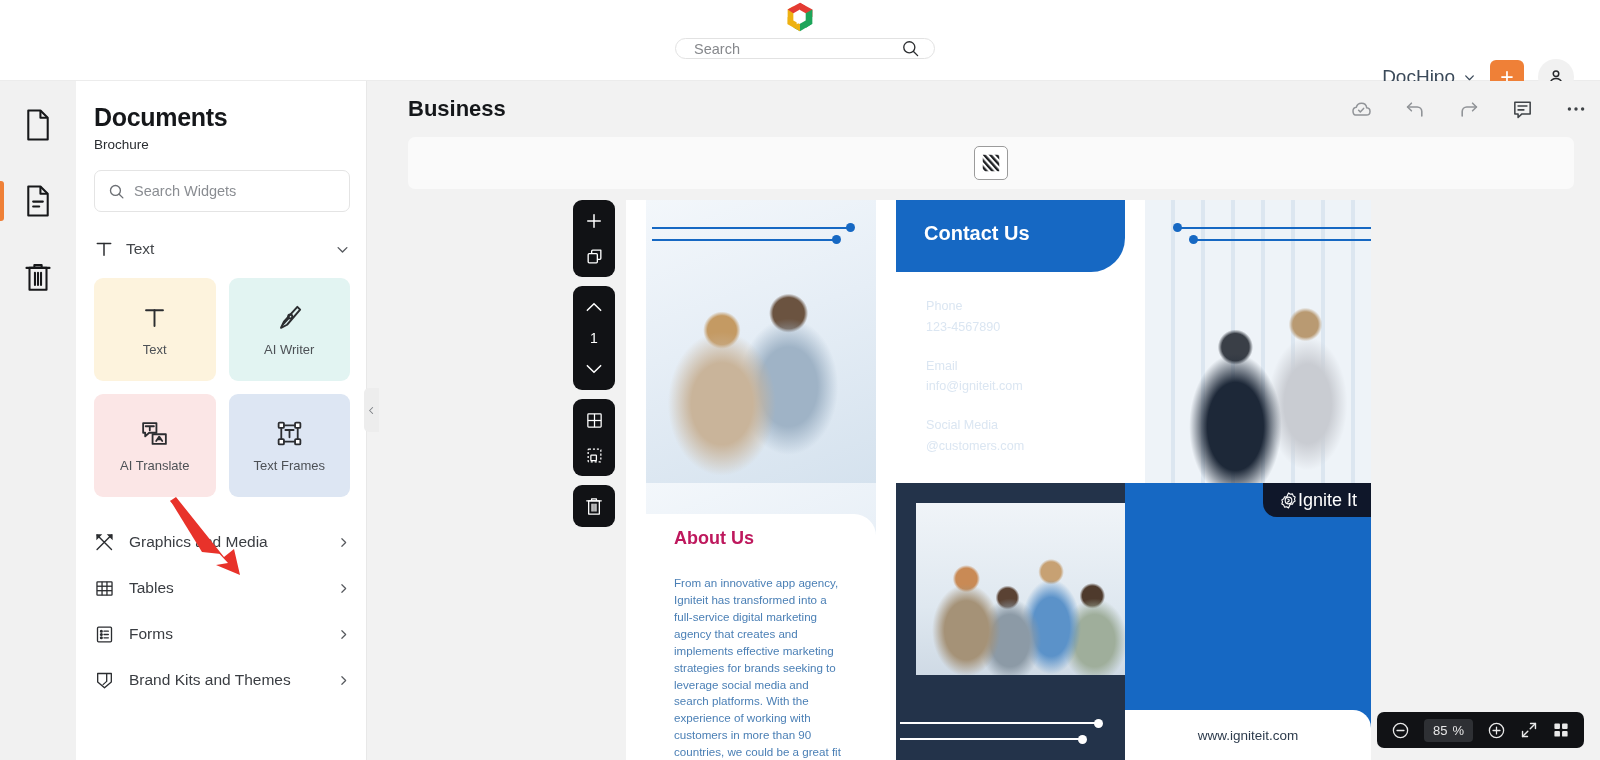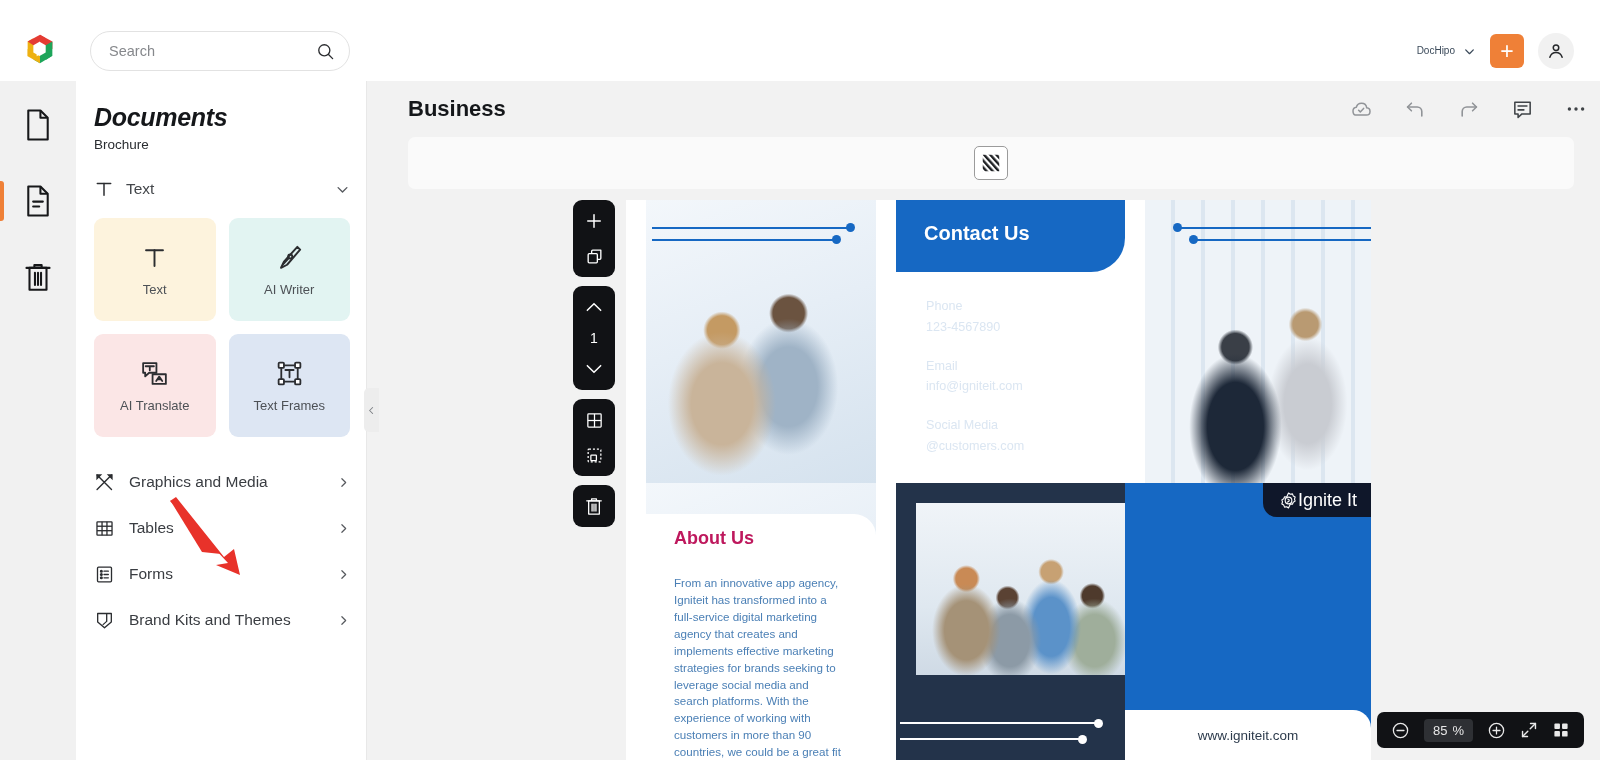--- a/index.html
+++ b/index.html
@@ -6,42 +6,43 @@
   html, body {
     width: 1600px; height: 760px;
     font-family: "Liberation Sans", sans-serif;
     background: #ffffff;
     overflow: hidden;
   }
   .app { position: relative; width: 1600px; height: 760px; }
 
   
   .topbar {
-    position: absolute; top: 11px; left: 0; width: 1600px; height: 81px;
+    position: absolute; top: 0; left: 0; width: 1600px; height: 81px;
     background: #ffffff; display: flex; align-items: center;
     border-bottom: 1px solid #ececec;
+    flex-direction: column;
   }
   .logo-wrap { width: 80px; display: flex; align-items: center; justify-content: center; }
   .logo { width: 38px; height: 38px; }
   .search-box {
     width: 260px; height: 40px; margin-left: 10px;
     border: 1px solid #e2e2e2; border-radius: 20px;
     display: flex; align-items: center; padding: 0 14px 0 18px;
     background: #fff;
   }
   .search-box input {
     flex: 1; border: none; outline: none; font-size: 14.5px;
     color: #555; font-family: "Liberation Sans", sans-serif; background: transparent;
   }
   .search-box input::placeholder { color: #86888c; }
   .topbar-right {
     margin-left: auto; display: flex; align-items: center; gap: 14px; padding-right: 26px;
   }
   .workspace-sel {
-    display: flex; gap: 8px; font-size: 10px; color: #3b4a5a;
+    display: flex; align-items: center; gap: 8px; font-size: 19px; color: #3b4a5a;
     cursor: pointer;
   }
   .plus-btn {
     width: 34px; height: 34px; border-radius: 6px; background: #ef8037;
     display: flex; align-items: center; justify-content: center;
     color: #fff; font-size: 23px; line-height: 1; cursor: pointer; font-weight: 300;
   }
   .avatar-btn {
     width: 36px; height: 36px; border-radius: 50%; background: #f1f1f1;
     display: flex; align-items: center; justify-content: center; cursor: pointer;
@@ -61,21 +62,21 @@
     content: ""; position: absolute; left: 0; top: 8px;
     width: 4px; height: 40px; background: #ef8037; border-radius: 0 3px 3px 0;
   }
 
   
   .panel {
     position: absolute; top: 81px; left: 76px; width: 291px; height: 679px;
     background: #ffffff; border-right: 1px solid #e8e8e8; padding: 22px 16px 0 18px;
     overflow: hidden;
   }
-  .panel h1 { font-size: 25px; color: #15171a; letter-spacing: -.3px; font-weight: 700; font-style: italic; }
+  .panel h1 { font-size: 25px; color: #15171a; letter-spacing: -.3px; font-weight: 700; }
   .panel .sub { font-size: 13.5px; color: #2a2d31; margin-top: 5px; }
   .widget-search {
     margin-top: 18px; height: 42px; border: 1px solid #e4e4e4; border-radius: 7px;
     display: flex; align-items: center; gap: 9px; padding: 0 13px; background: #fff;
   }
   .widget-search input {
     flex: 1; border: none; outline: none; font-size: 14.5px; color: #555;
     font-family: "Liberation Sans", sans-serif; background: transparent;
   }
   .widget-search input::placeholder { color: #8a8d92; }
@@ -312,20 +313,27 @@
         <line x1="12" y1="10.5" x2="12" y2="20.5" stroke-linecap="round"></line>
         <line x1="14.5" y1="10.5" x2="14.5" y2="20.5" stroke-linecap="round"></line>
       </svg>
     </div>
   </div>
 
   <div class="panel">
     <h1>Documents</h1>
     <div class="sub">Brochure</div>
 
+    <div class="widget-search">
+      <svg width="17" height="17" viewBox="0 0 24 24" fill="none" stroke="#6c6f74" stroke-width="1.9">
+        <circle cx="10.5" cy="10.5" r="7"></circle>
+          <line x1="15.8" y1="15.8" x2="21" y2="21" stroke-linecap="round"></line>
+      </svg>
+      <input readonly="" placeholder="Search Widgets" style="">
+    </div>
 
     <div class="group-head">
       <svg width="20" height="20" viewBox="0 0 24 24" fill="none" stroke="#2b2d30" stroke-width="1.8">
         <line x1="4" y1="5.5" x2="20" y2="5.5" stroke-linecap="round"></line>
         <line x1="12" y1="5.5" x2="12" y2="19.5" stroke-linecap="round"></line>
       </svg>
       <span class="gtitle">Text</span>
       <svg width="15" height="15" viewBox="0 0 24 24" fill="none" stroke="#56595e" stroke-width="2.2">
         <polyline points="5,9 12,16 19,9" stroke-linecap="round" stroke-linejoin="round"></polyline>
       </svg>

